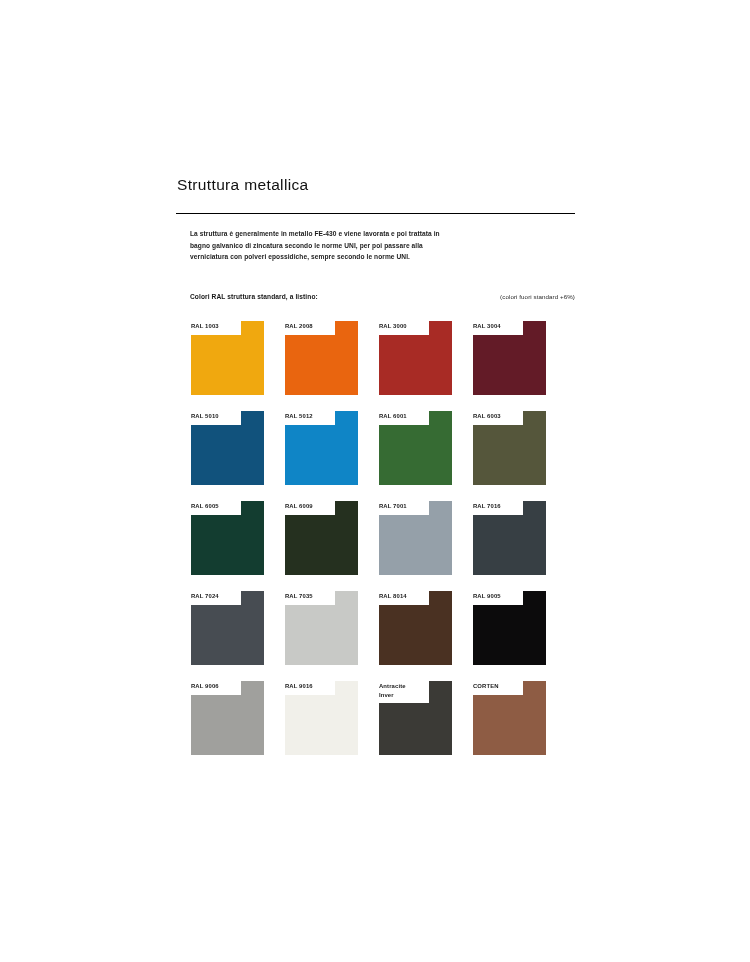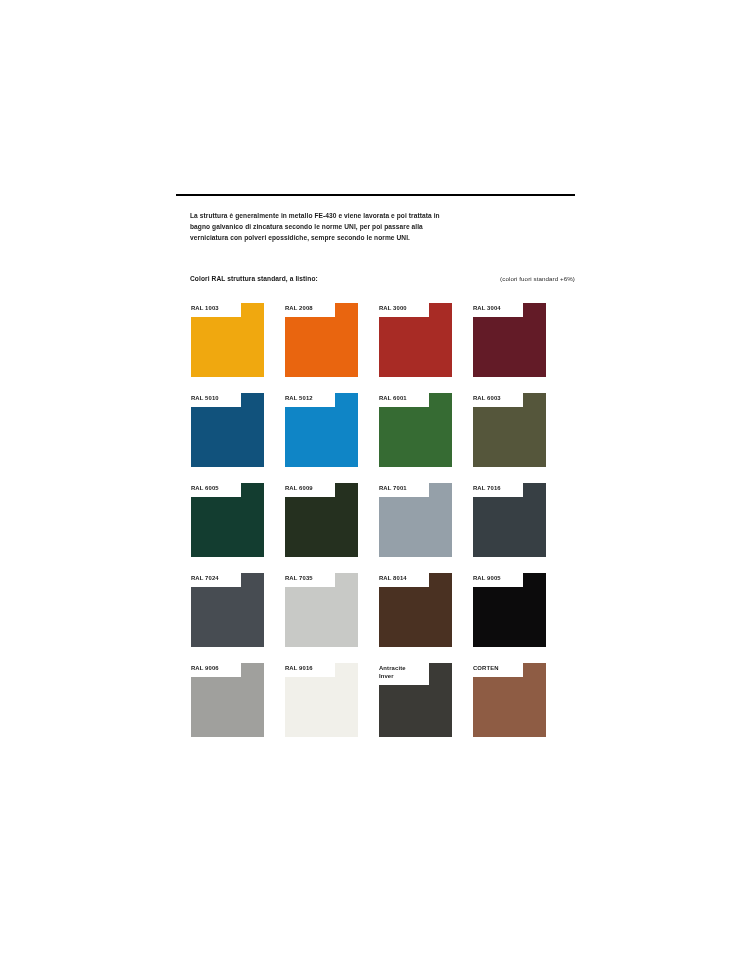--- a/index.html
+++ b/index.html
@@ -141,20 +141,21 @@
     color: #1a1a1a;
     white-space: pre-line;
   }
 </style>
 </head>
 <body>
 
 <div class="page">
   <div class="content">
 
+    <h1 class="title">Struttura metallica</h1>
 
     <div class="title-rule"></div>
 
     <div class="intro">
       <p>La struttura è generalmente in metallo FE-430 e viene
 lavorata e poi trattata in bagno galvanico di zincatura
 secondo le norme UNI, per poi passare alla verniciatura
 con polveri epossidiche, sempre secondo le norme UNI.</p>
     </div>
 

